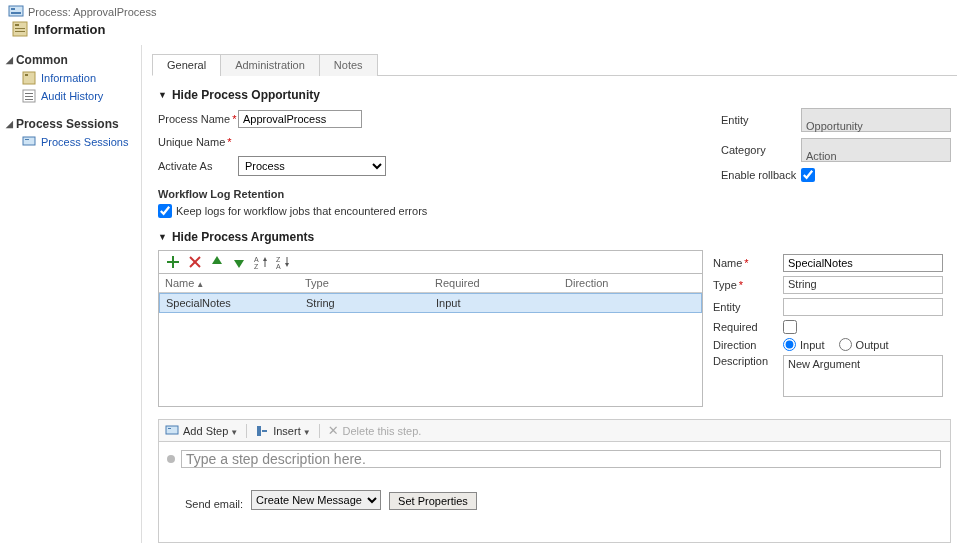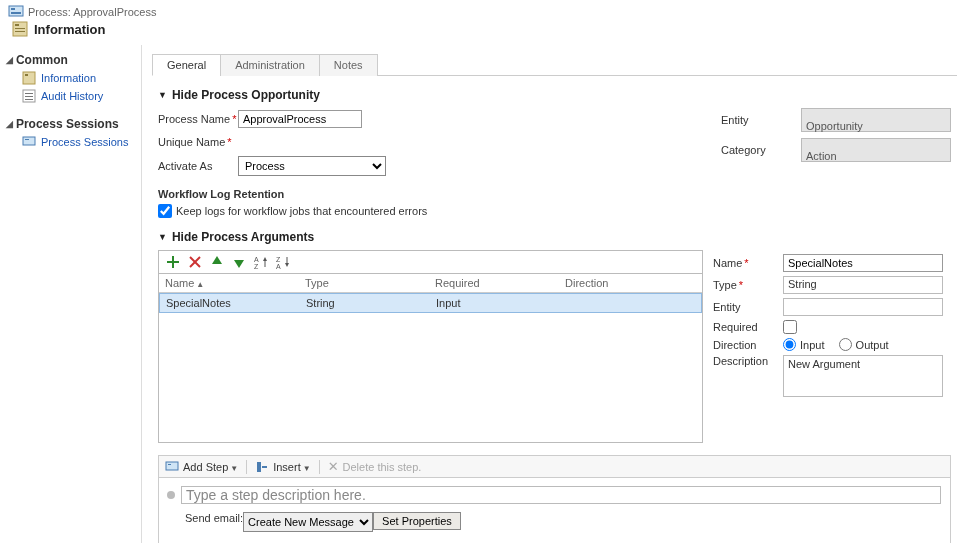--- a/index.html
+++ b/index.html
@@ -46,21 +46,21 @@
 .chk { width:14px; height:14px; }
 
 .wf-sub { font-weight:bold; margin-top:12px; font-size:11px; }
 .wf-check-row { display:flex; align-items:center; gap:4px; margin-top:4px; }
 
 
 .args-area { display:flex; margin: 6px 6px 0 6px; gap:10px; }
 .grid-wrap { flex: 0 0 545px; }
 .toolbar { border:1px solid #bbb; border-bottom:none; padding:3px 6px; display:flex; align-items:center; gap:6px; background:#fff; }
 .tb-btn { width:16px; height:16px; display:inline-flex; align-items:center; justify-content:center; cursor:pointer; }
-.grid { border:1px solid #bbb; height:170px; background:#fff; display:flex; flex-direction:column; }
+.grid { border:1px solid #bbb; height:134px; background:#fff; display:flex; flex-direction:column; }
 .grid-head { display:flex; border-bottom:1px solid #ccc; background:#fff; font-size:11px; color:#666; }
 .grid-head div { padding:3px 6px; }
 .c-name { width:140px; }
 .c-type { width:130px; }
 .c-req { width:130px; }
 .c-dir { flex:1; }
 .grid-row { display:flex; background:#d6e8f9; border:1px solid #8fb9e2; }
 .grid-row div { padding:3px 6px; font-size:11px; }
 .grid-body { flex:1; overflow:auto; }
 
@@ -78,21 +78,21 @@
 .steps-toolbar .sep { width:1px; height:14px; background:#ccc; margin:0 4px; }
 .steps-toolbar .disabled { color:#aaa; }
 .ins-icon { width:14px; height:14px; display:inline-block; }
 .dd-caret { font-size:8px; color:#555; margin-left:2px; }
 .del-x { color:#aaa; font-size:13px; }
 
 .steps-body { padding:8px; background:#fff; min-height:100px; }
 .step-line { display:flex; align-items:center; gap:6px; }
 .bullet { width:8px; height:8px; border-radius:50%; background:#bbb; }
 .step-desc-input { border:1px solid #bbb; padding:2px 4px; font-size:14px; color:#888; width:760px; height:18px; }
-.step-sub { margin:8px 0 0 18px; display:flex; align-items:flex-start; font-size:11px; }
+.step-sub { margin:22px 0 0 18px; display:flex; align-items:flex-end; gap:8px; font-size:11px; }
 .step-sub select { border:1px solid #888; font-size:11px; height:20px; width:130px; }
 .btn { border:1px solid #888; background:#eceae6; padding:2px 8px; font-size:11px; cursor:pointer; }
 
 .tree-icon { width:14px; height:14px; display:inline-block; }
 .sort-caret { font-size:8px; margin-left:2px; color:#666; }
 </style>
 </head>
 <body>
 
 <div class="header">
@@ -196,20 +196,24 @@
 
         <div class="col-right">
           <div class="right-row">
             <span class="right-label">Entity</span>
             <div class="readonly-box">Opportunity</div>
           </div>
           <div class="right-row">
             <span class="right-label">Category</span>
             <div class="readonly-box">Action</div>
           </div>
+          <div class="right-row">
+            <span class="right-label">Enable rollback</span>
+            <input type="checkbox" class="chk" checked="" style="">
+          </div>
         </div>
       </div>
     </div>
 
     <div class="section">
       <div class="section-head">
         <span class="tri">▼</span>
         <span>Hide Process Arguments</span>
       </div>
     </div>

